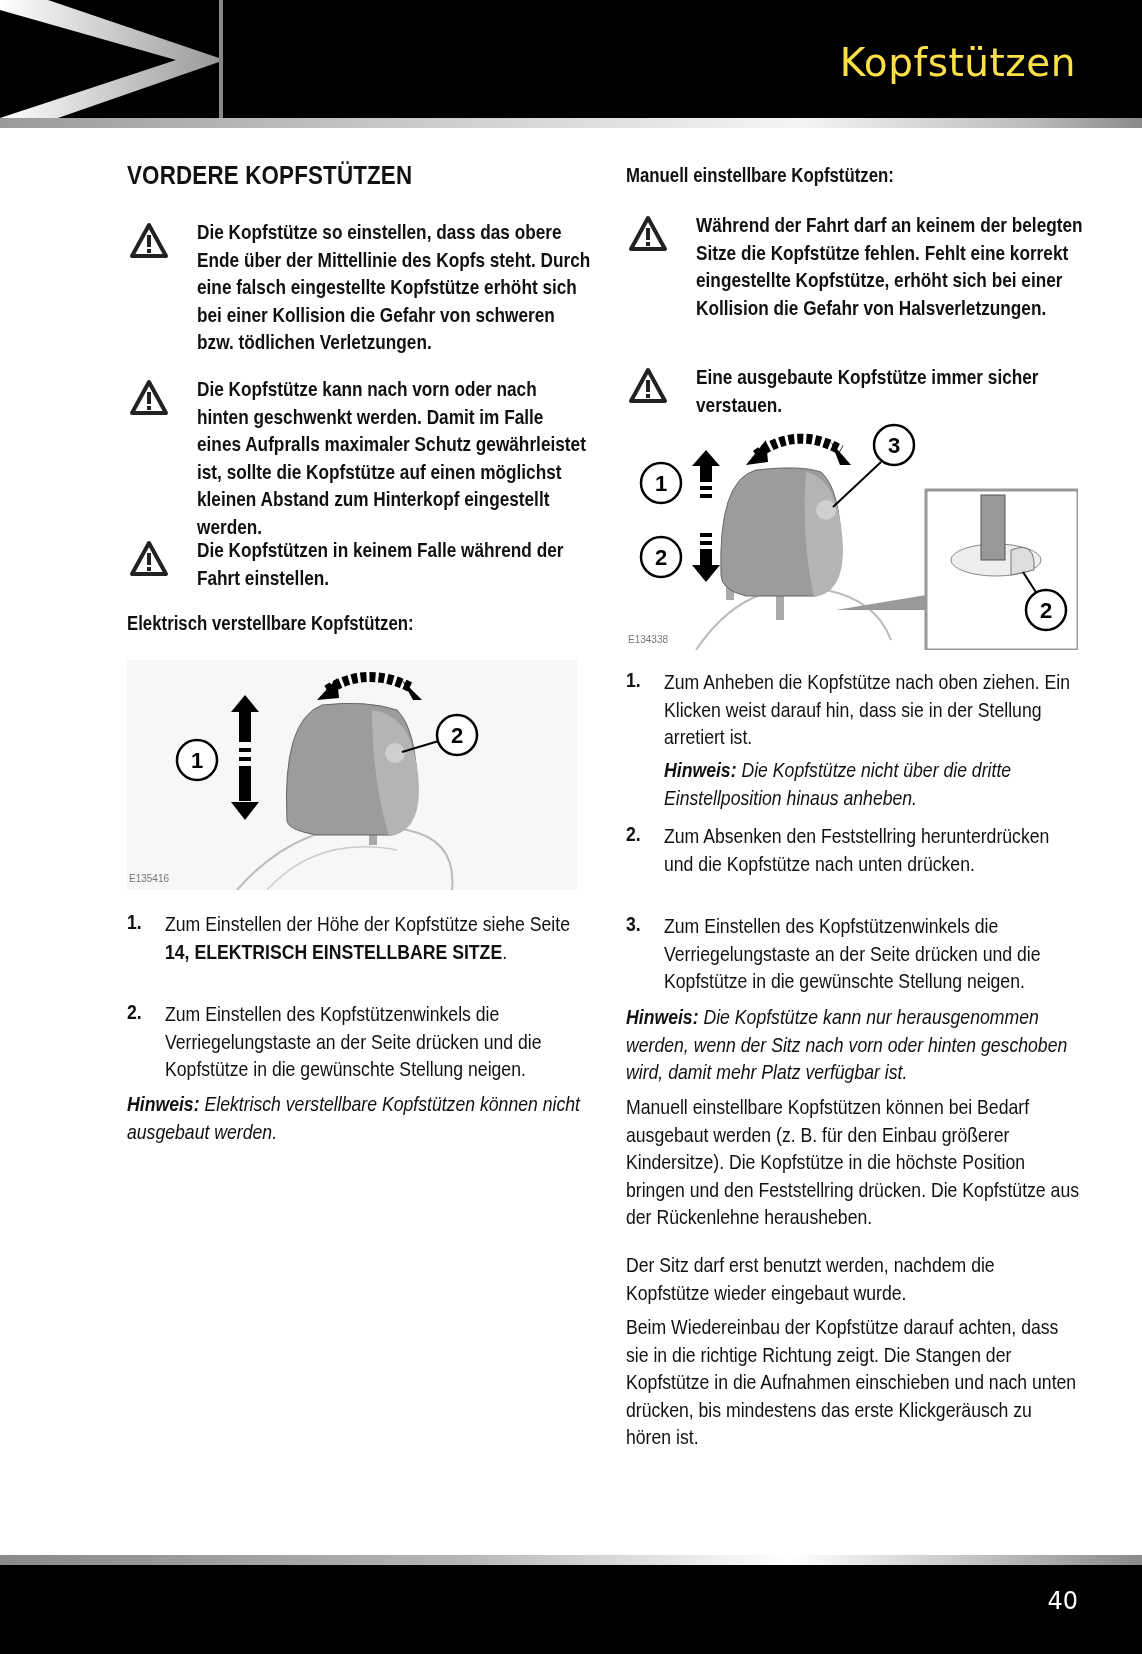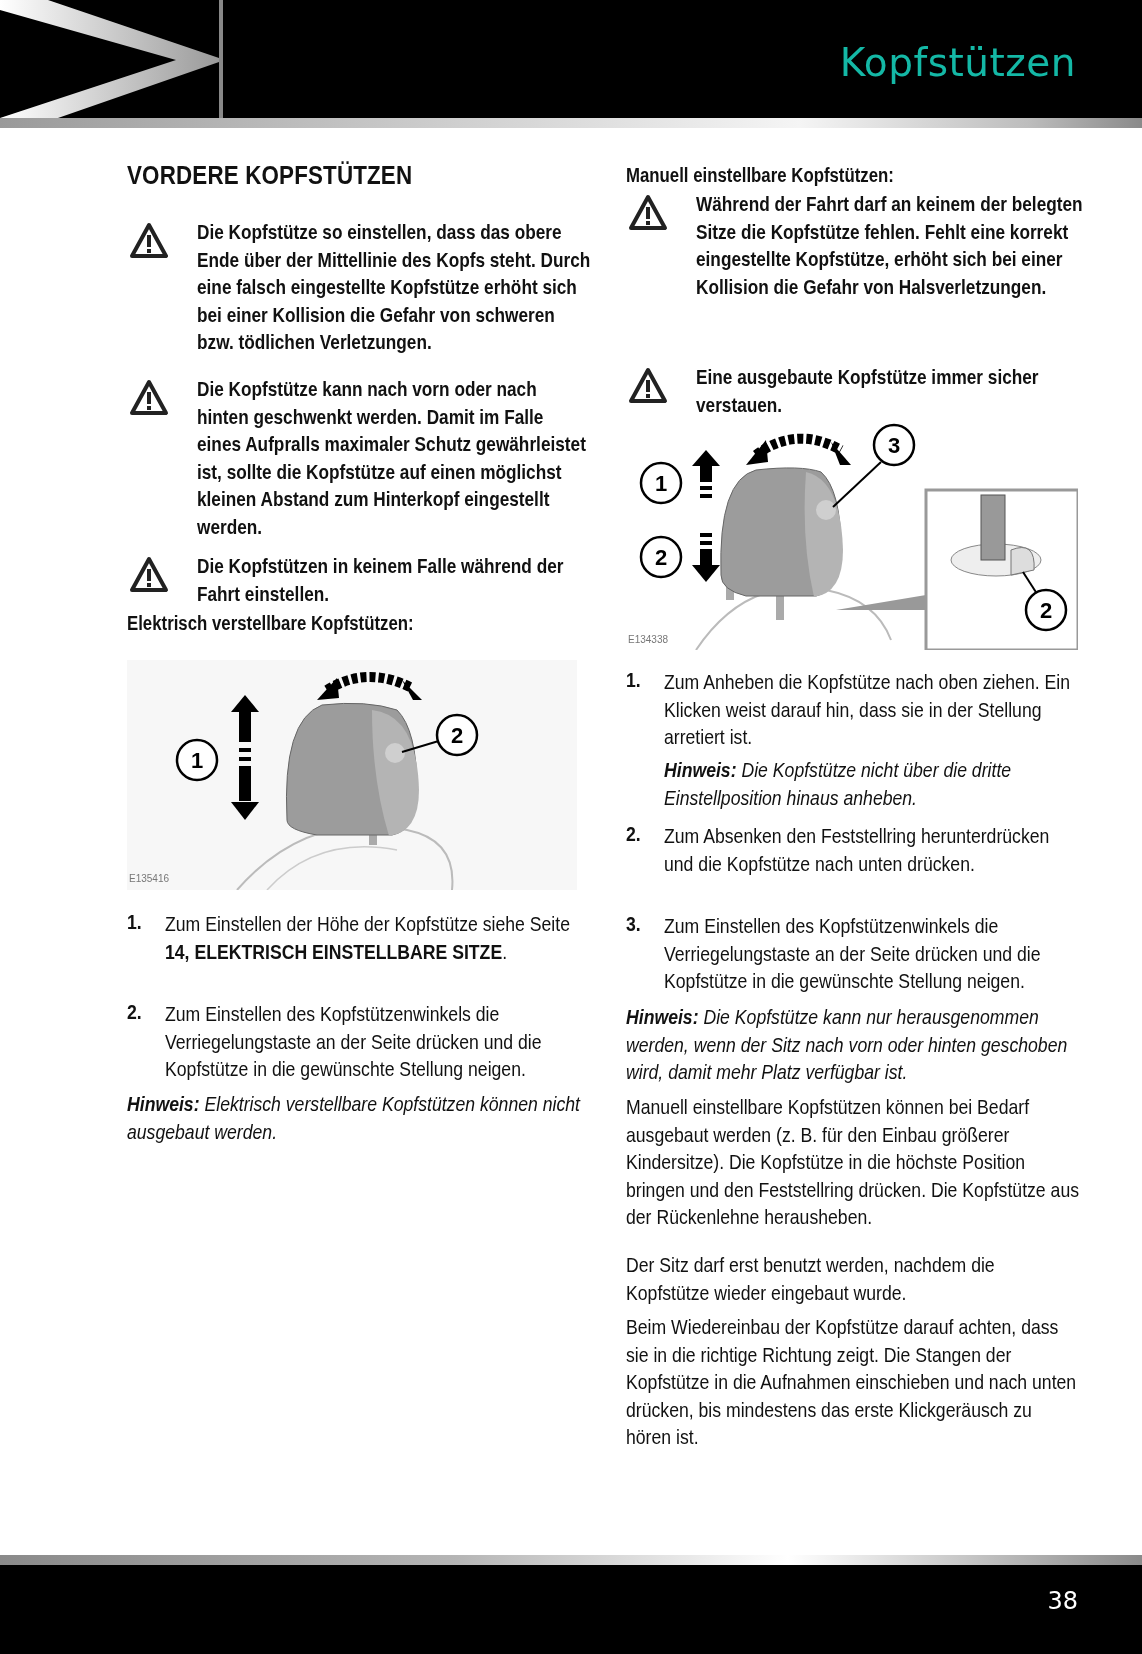--- a/index.html
+++ b/index.html
@@ -1,21 +1,21 @@
 <!DOCTYPE html>
 <html><head>
 <meta charset="utf-8">
 <style>
   html, body { margin:0; padding:0; background:#fff; }
   body { width:1142px; height:1654px; position:relative; overflow:hidden;
          font-family:"Liberation Sans", sans-serif; color:#111; }
   .header { position:absolute; left:0; top:0; width:1142px; height:118px; background:#000; }
   .header .chev { position:absolute; left:0; top:0; }
   .header .divider { position:absolute; left:219px; top:0; width:4px; height:118px; background:#888; }
-  .header .title { position:absolute; right:66px; top:40px; color:#14b8a6; font-size:39px;
+  .header .title { position:absolute; right:66px; top:40px; color:#fde047; font-size:39px;
          font-family:"DejaVu Sans", sans-serif; letter-spacing:0.5px; }
   .header-bar { position:absolute; left:0; top:118px; width:1142px; height:10px;
          background:linear-gradient(90deg,#9a9a9a 0%,#cfcfcf 40%,#f5f5f5 70%,#bdbdbd 90%,#8a8a8a 100%); }
   .footer-bar { position:absolute; left:0; top:1555px; width:1142px; height:10px;
          background:linear-gradient(90deg,#8a8a8a 0%,#b5b5b5 40%,#fff 69%,#c5c5c5 85%,#8a8a8a 100%); }
   .footer { position:absolute; left:0; top:1565px; width:1142px; height:89px; background:#000; }
   .footer .pnum { position:absolute; right:64px; top:22px; color:#fff; font-size:24px;
          font-family:"DejaVu Sans", sans-serif; }
 
   .col { position:absolute; top:0; }
@@ -63,21 +63,21 @@
     <div class="txt">Die Kopfstütze so einstellen, dass das obere Ende über der Mittellinie des Kopfs steht. Durch eine falsch eingestellte Kopfstütze erhöht sich bei einer Kollision die Gefahr von schweren bzw. tödlichen Verletzungen.</div>
   </div>
   <div class="warn" style="top:375px;">
     <svg class="ico" width="40" height="38" viewBox="0 0 40 38" style="margin-top:4px">
         <path d="M20 3 L37 34 L3 34 Z" fill="none" stroke="#222" stroke-width="4" stroke-linejoin="round"></path>
         <rect x="18" y="13" width="4" height="12" fill="#222"></rect>
         <rect x="18" y="27" width="4" height="4" fill="#222"></rect>
       </svg>
     <div class="txt">Die Kopfstütze kann nach vorn oder nach hinten geschwenkt werden. Damit im Falle eines Aufpralls maximaler Schutz gewährleistet ist, sollte die Kopfstütze auf einen möglichst kleinen Abstand zum Hinterkopf eingestellt werden.</div>
   </div>
-  <div class="warn" style="top:552px;">
+  <div class="warn" style="top:536px;">
     <svg class="ico" width="40" height="38" viewBox="0 0 40 38" style="margin-top:4px">
         <path d="M20 3 L37 34 L3 34 Z" fill="none" stroke="#222" stroke-width="4" stroke-linejoin="round"></path>
         <rect x="18" y="13" width="4" height="12" fill="#222"></rect>
         <rect x="18" y="27" width="4" height="4" fill="#222"></rect>
       </svg>
     <div class="txt">Die Kopfstützen in keinem Falle während der Fahrt einstellen.</div>
   </div>
 
   <div class="subh" style="top:612px;">Elektrisch verstellbare Kopfstützen:</div>
 
@@ -116,21 +116,21 @@
   <div class="p" style="top:1000px; left:38px; width:490px;">Zum Einstellen des Kopfstützenwinkels die Verriegelungstaste an der Seite drücken und die Kopfstütze in die gewünschte Stellung neigen.</div>
 
   <div class="p note" style="top:1090px; width:540px;">
     <b>Hinweis:</b><span> Elektrisch verstellbare Kopfstützen können nicht ausgebaut werden.</span>
   </div>
 </div>
 
 <div class="col right">
   <div class="subh" style="top:164px;">Manuell einstellbare Kopfstützen:</div>
 
-  <div class="warn" style="top:190px;">
+  <div class="warn" style="top:211px;">
     <svg class="ico" width="40" height="38" viewBox="0 0 40 38" style="margin-top:4px">
         <path d="M20 3 L37 34 L3 34 Z" fill="none" stroke="#222" stroke-width="4" stroke-linejoin="round"></path>
         <rect x="18" y="13" width="4" height="12" fill="#222"></rect>
         <rect x="18" y="27" width="4" height="4" fill="#222"></rect>
       </svg>
     <div class="txt">Während der Fahrt darf an keinem der belegten Sitze die Kopfstütze fehlen. Fehlt eine korrekt eingestellte Kopfstütze, erhöht sich bei einer Kollision die Gefahr von Halsverletzungen.</div>
   </div>
   <div class="warn" style="top:343px;margin-top:20px;">
     <svg class="ico" width="40" height="38" viewBox="0 0 40 38" style="margin-top:4px">
         <path d="M20 3 L37 34 L3 34 Z" fill="none" stroke="#222" stroke-width="4" stroke-linejoin="round"></path>
@@ -192,14 +192,14 @@
     <b>Hinweis:</b><span> Die Kopfstütze kann nur herausgenommen werden, wenn der Sitz nach vorn oder hinten geschoben wird, damit mehr Platz verfügbar ist.</span>
   </div>
 
   <div class="p" style="top:1093px; width:540px;">Manuell einstellbare Kopfstützen können bei Bedarf ausgebaut werden (z. B. für den Einbau größerer Kindersitze). Die Kopfstütze in die höchste Position bringen und den Feststellring drücken. Die Kopfstütze aus der Rückenlehne herausheben.</div>
   <div class="p" style="top:1251px; width:540px;">Der Sitz darf erst benutzt werden, nachdem die Kopfstütze wieder eingebaut wurde.</div>
   <div class="p" style="top:1313px; width:540px;">Beim Wiedereinbau der Kopfstütze darauf achten, dass sie in die richtige Richtung zeigt. Die Stangen der Kopfstütze in die Aufnahmen einschieben und nach unten drücken, bis mindestens das erste Klickgeräusch zu hören ist.</div>
 </div>
 
 <div class="footer-bar"></div>
 <div class="footer">
-  <div class="pnum">38</div>
+  <div class="pnum">40</div>
 </div>
 
 </body></html>

